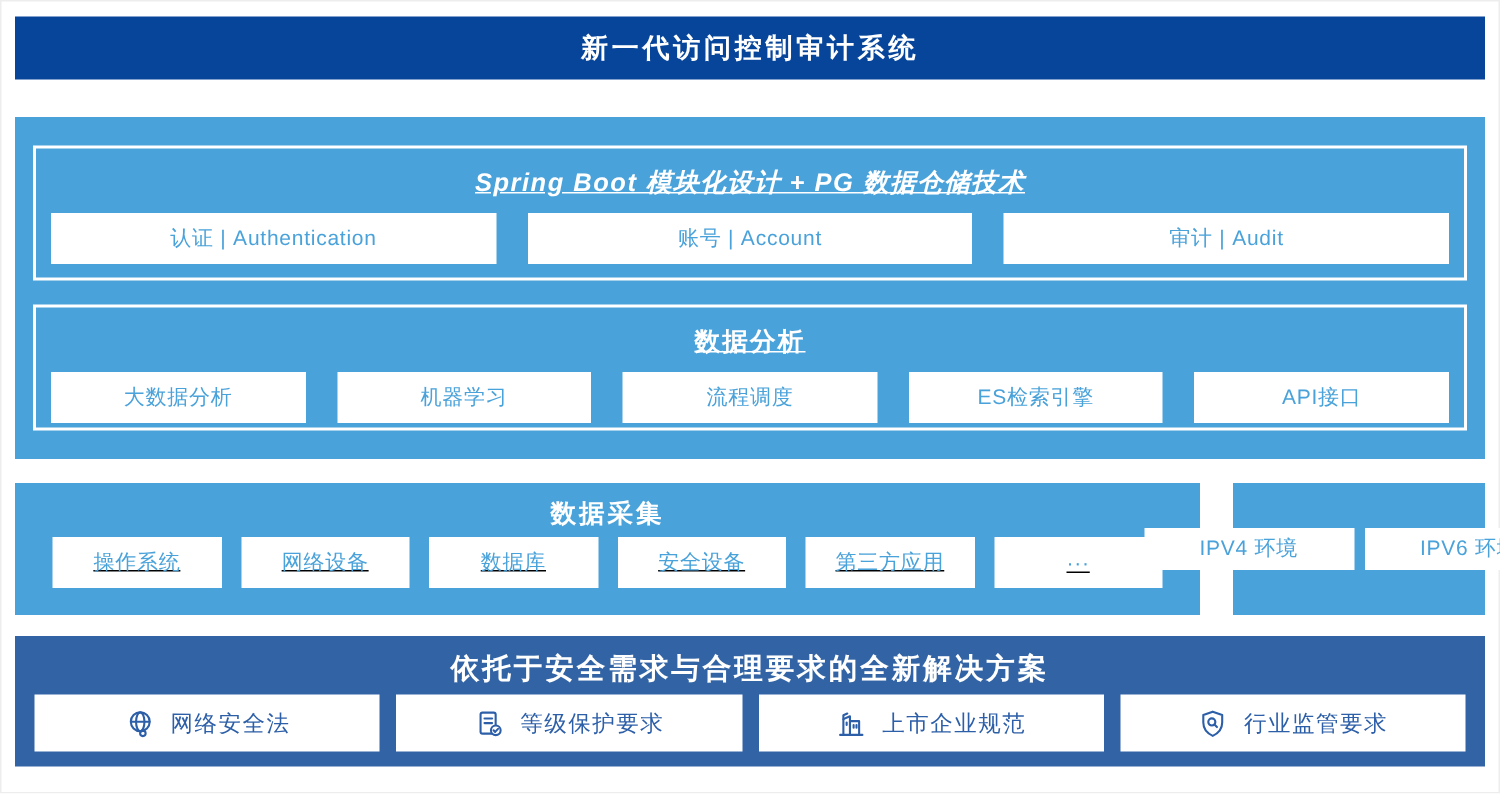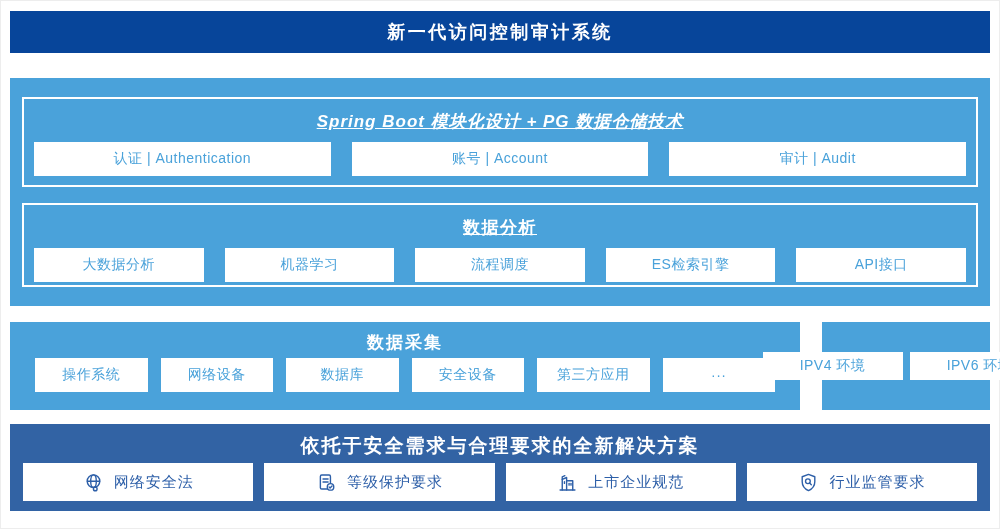--- a/index.html
+++ b/index.html
@@ -21,21 +21,21 @@
                letter-spacing:1.5px;padding-top:11px;height:29px;text-decoration:underline;}
   .inner-title.italic{font-style:italic;letter-spacing:1px;}
   .chip-row{display:flex;gap:21px;padding:3px 10px 0 10px;}
   .chip{flex:1;height:34px;background:#ffffff;display:flex;align-items:center;
         justify-content:center;color:#4aa2da;font-size:14px;letter-spacing:0.5px;}
 
   
   .collection{position:absolute;left:10px;top:322px;width:790px;height:88px;background:#4aa2da;}
   .collection .sec-title{color:#ffffff;text-align:center;font-size:17px;font-weight:bold;
                          letter-spacing:2px;padding-top:9px;height:27px;}
-  .collection .chip-row{padding:0 25px;gap:13px;}
+  .collection .chip-row{padding:0 25px;gap:13px;text-decoration:underline;}
 
   
   .env{position:absolute;left:822px;top:322px;width:168px;height:88px;background:#4aa2da;
        display:flex;flex-direction:row;align-items:center;justify-content:center;gap:7px;}
   .env .chip{flex:none;width:140px;height:28px;font-size:14px;}
 
   
   .solution{position:absolute;left:10px;top:424px;width:980px;height:87px;background:#3263a4;}
   .solution .sec-title{color:#ffffff;text-align:center;font-size:19px;font-weight:bold;
                        letter-spacing:2px;padding-top:9px;height:28px;}

